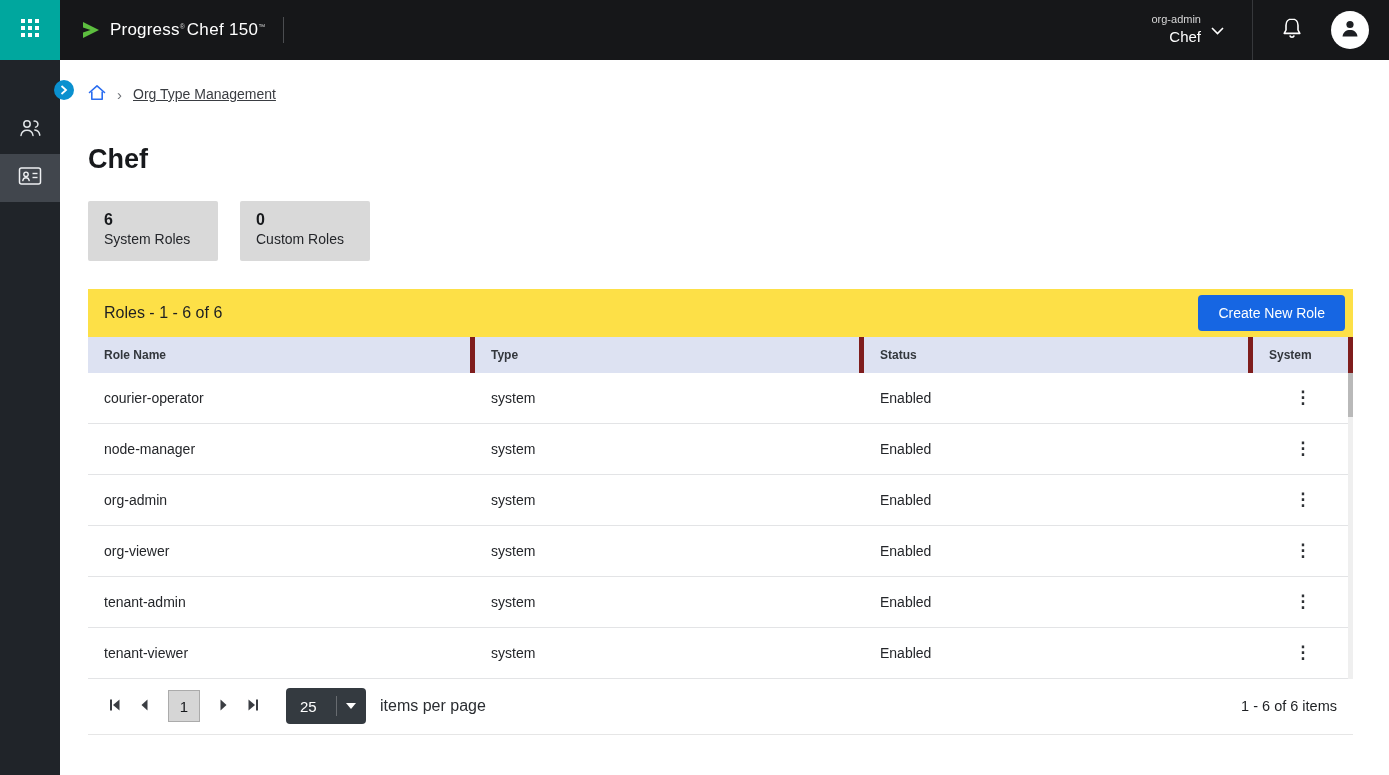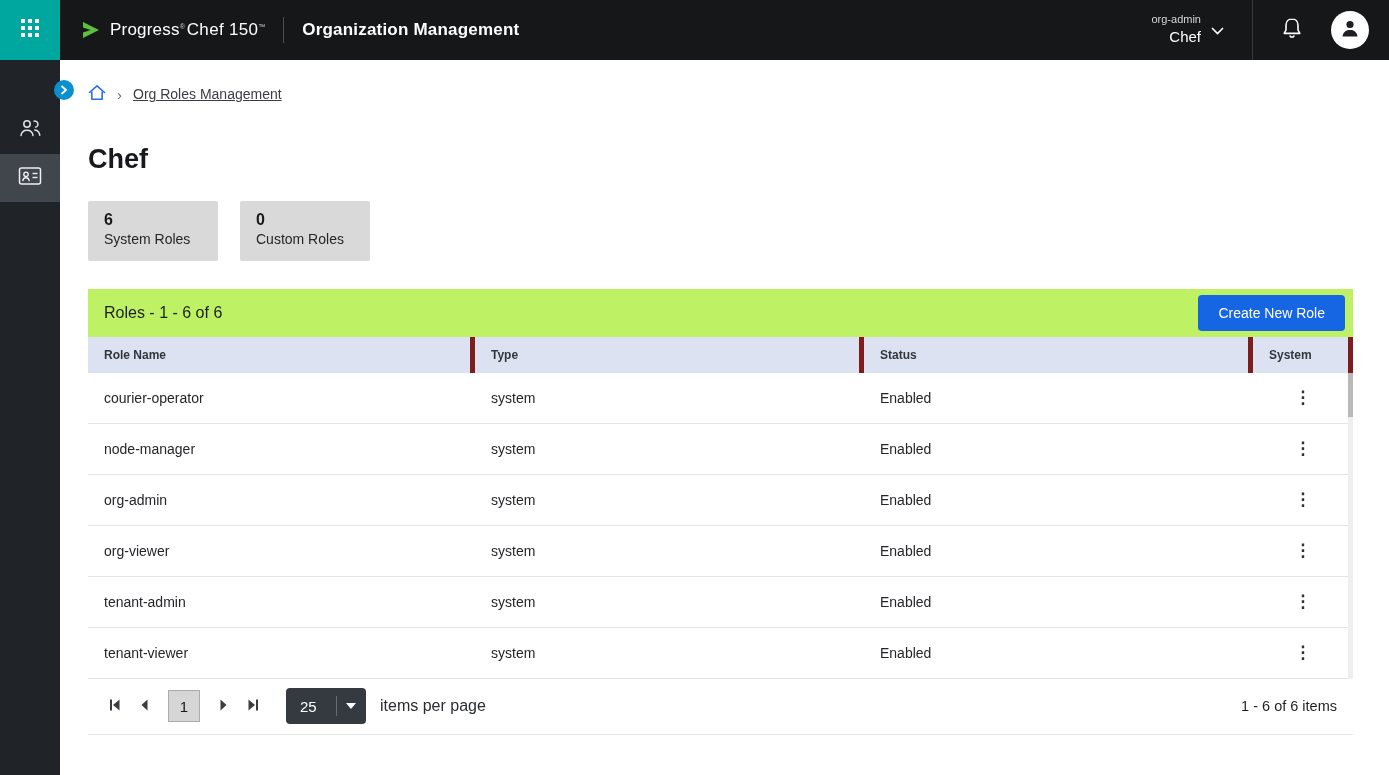--- a/index.html
+++ b/index.html
@@ -42,21 +42,21 @@
   .breadcrumb { margin-top:24px; display:flex; align-items:center; gap:11px; height:20px; }
   .crumb-sep { color:#6f7277; font-size:15px; line-height:1; }
   .crumb-link { color:#3a3d42; font-size:14px; text-decoration:underline; cursor:pointer; }
   .page-title { margin-top:40px; font-size:27px; font-weight:700; color:#17191c; }
   .stats { margin-top:26px; display:flex; gap:22px; }
   .stat-card { background:#d9d9d9; border-radius:2px; padding:9px 16px 12px; min-width:130px; }
   .stat-value { font-size:16px; font-weight:700; color:#17191c; line-height:1.25; }
   .stat-label { font-size:14px; color:#24262a; line-height:1.35; }
   
   .table-wrap { margin-top:28px; width:1265px; }
-  .tbl-head { height:48px; background:#bef264; display:flex; align-items:center;
+  .tbl-head { height:48px; background:#fde047; display:flex; align-items:center;
     justify-content:space-between; padding:0 8px 0 16px; }
   .tbl-title { font-size:16px; color:#1d1f23; }
   .create-btn { background:#1666e3; color:#fff; border:none; border-radius:4px; height:36px;
     padding:0 20px; font-size:14px; font-weight:400; cursor:pointer; font-family:inherit; }
   .grid-header { display:grid; grid-template-columns:387px 389px 389px 1fr; background:#dde2f2; height:36px; }
   .gh-cell { display:flex; align-items:center; padding-left:16px; font-size:12px; font-weight:700;
     color:#33373d; border-right:5px solid #7f1d1d; }
   .rows-wrap { position:relative; }
   .trow { display:grid; grid-template-columns:387px 389px 389px 1fr; height:51px;
     align-items:center; border-bottom:1px solid #e3e4e6; background:#fff; }
@@ -112,21 +112,20 @@
       <svg width="22" height="22" viewBox="0 0 22 22">
         <path fill="#5dbe3f" d="M3 3 L19 11 L3 19 L3 13.5 L10.5 11 L3 8.5 Z"></path>
       </svg>
     </span>
     <span class="brand-name">Progress</span>
       <span class="brand-sup">®</span>
       <span class="brand-product">Chef 150</span>
       <span class="brand-sup">™</span>
   </div>
   <div class="hdr-divider"></div>
-  <div class="hdr-title">Organization Management</div>
   <div class="hdr-spacer"></div>
   <div class="org-switch">
     <div class="org-text">
       <span class="org-label">org-admin</span>
       <span class="org-name">Chef</span>
     </div>
     <span>
       <svg width="13" height="8" viewBox="0 0 13 8">
           <polyline points="1,1 6.5,6.5 12,1" fill="none" stroke="#ffffff" stroke-width="1.6"></polyline>
         </svg>
@@ -186,21 +185,21 @@
 <div class="content">
 
   <div class="breadcrumb">
     <span>
       <svg width="18" height="17" viewBox="0 0 18 17">
         <path d="M1.5 8.5 L9 1.8 L16.5 8.5" fill="none" stroke="#2a6df0" stroke-width="1.6" stroke-linecap="round" stroke-linejoin="round"></path>
         <path d="M3.8 7.6 L3.8 15.3 L14.2 15.3 L14.2 7.6" fill="none" stroke="#2a6df0" stroke-width="1.6" stroke-linejoin="round"></path>
       </svg>
     </span>
     <span class="crumb-sep">›</span>
-    <a class="crumb-link">Org Roles Management</a>
+    <a class="crumb-link">Org Type Management</a>
   </div>
 
   <div class="page-title">Chef</div>
 
   <div class="stats">
     <div class="stat-card">
       <div class="stat-value">6</div>
       <div class="stat-label">System Roles</div>
     </div>
     <div class="stat-card">

